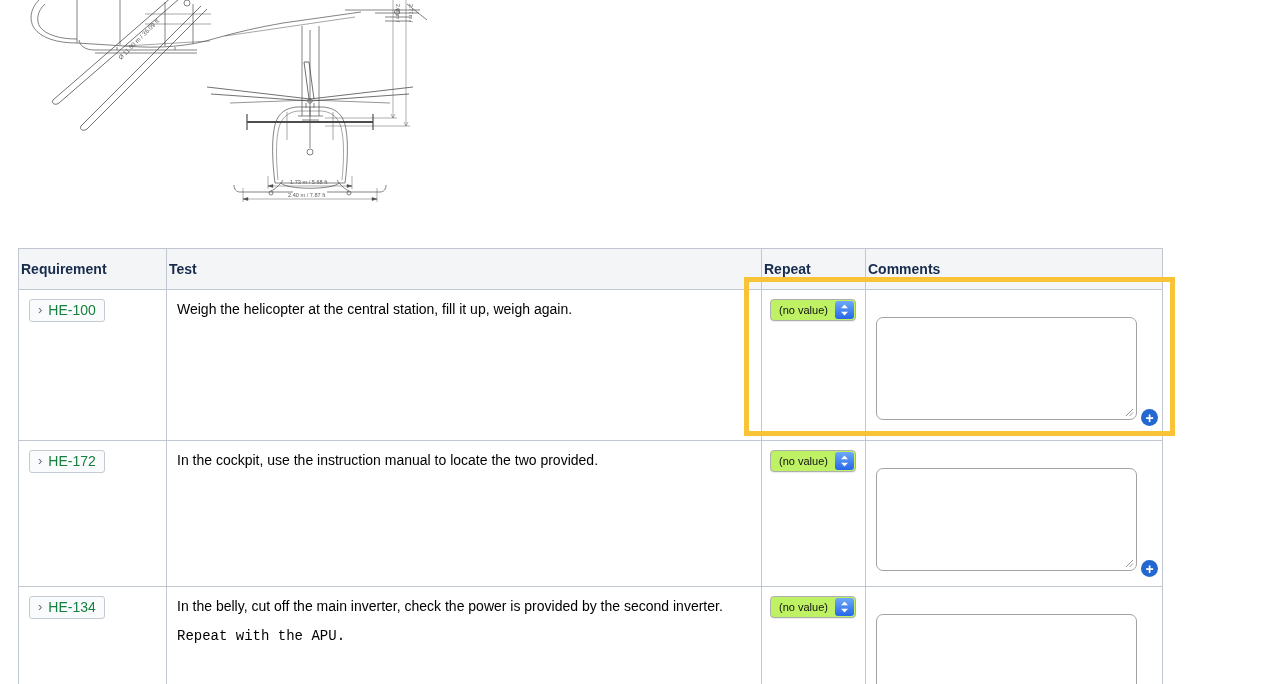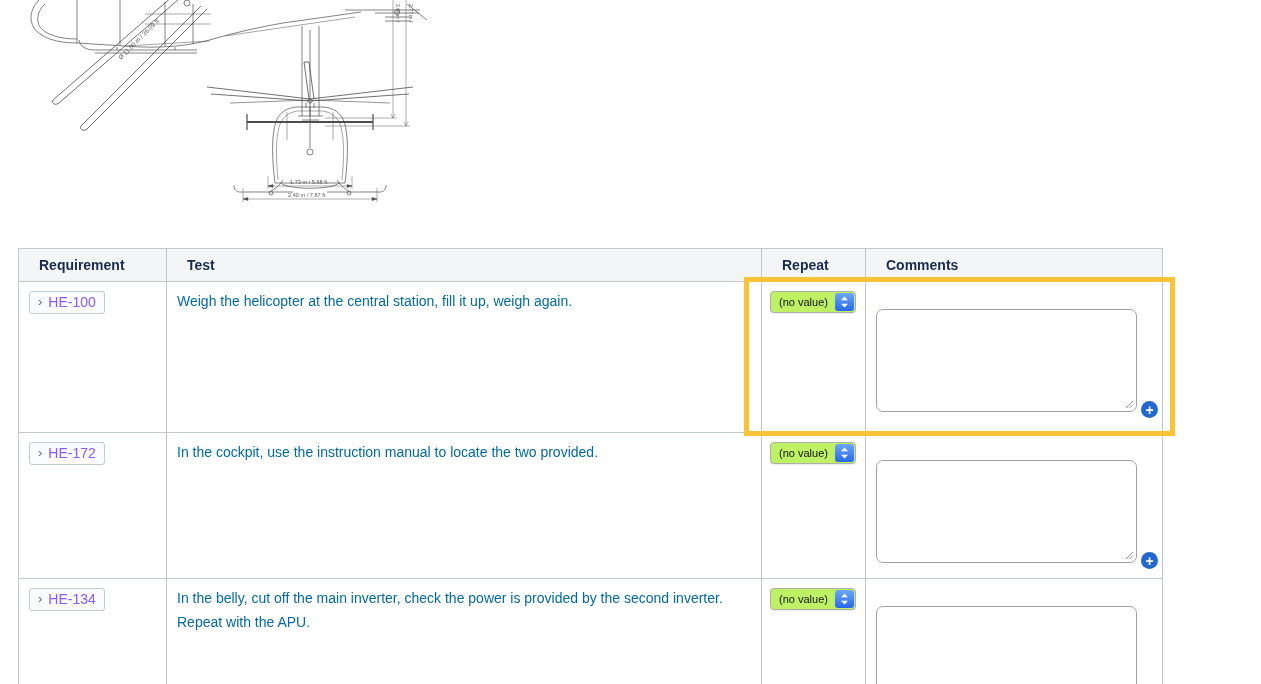--- a/index.html
+++ b/index.html
@@ -10,36 +10,36 @@
   #heli{position:absolute;left:25px;top:0;}
   #heli text{fill:#5a5a5a;font-family:"Liberation Sans",sans-serif;}
 
   
   table.req{position:absolute;left:18px;top:248px;border-collapse:collapse;table-layout:fixed;width:1144px;background:#fff;}
   table.req col.c-req{width:148px;}
   table.req col.c-test{width:595px;}
   table.req col.c-res{width:104px;}
   table.req col.c-com{width:297px;}
   table.req th,table.req td{border:1px solid #c1c7d0;vertical-align:top;box-sizing:border-box;}
-  table.req th{background:#f4f5f7;height:33px;text-align:left;padding:0 20px;font-size:14px;font-weight:bold;color:#172b4d;vertical-align:middle;}
+  table.req th{background:#f4f5f7;height:41px;text-align:left;padding:0 2px;font-size:14px;font-weight:bold;color:#172b4d;vertical-align:middle;}
   td.cell-req{padding:9px 10px;}
   td.cell-test{padding:9px 10px;}
   td.cell-res{padding:9px 8px;}
   td.cell-com{padding:0 10px;}
   tr.r1 td{height:151px;}
   tr.r2 td{height:146px;}
   tr.r3 td{height:160px;}
 
-  .test-text{font-size:14px;color:#0369a1;line-height:20px;margin:0;}
-  .test-text + .test-text{margin-top:4px;}
+  .test-text{font-size:14px;color:#000000;line-height:20px;margin:0;}
+  .test-text + .test-text{margin-top:10px;font-family:Liberation Mono, monospace;}
 
   
   .req-badge{display:inline-flex;align-items:center;gap:6px;padding:2px 8px 3px 8px;border:1px solid #c4cad1;border-radius:3px;background:#fafbfc;cursor:pointer;}
   .req-badge .chev{color:#5e6c84;font-size:13px;line-height:14px;}
-  .req-badge .key{color:#8b5cf6;font-size:14px;text-decoration:none;}
+  .req-badge .key{color:#15803d;font-size:14px;text-decoration:none;}
 
   
   .mac-select{display:inline-flex;align-items:center;height:20px;background:#bef264;border:1px solid #aeaeae;border-radius:4px;box-shadow:0 1px 1px rgba(0,0,0,.08);cursor:pointer;overflow:hidden;}
   .mac-select .val{font-size:11px;color:#111;padding:0 6px 0 8px;white-space:nowrap;}
   .mac-select .cap{width:19px;align-self:stretch;background:linear-gradient(#6ea8f9,#2667e8);border-radius:3px;margin:1px;display:flex;align-items:center;justify-content:center;}
 
   
   .ta-wrap{position:relative;display:inline-block;margin-top:27px;}
   textarea.comment{display:block;width:261px;height:103px;box-sizing:border-box;border:1px solid #a2a2a2;border-radius:7px;resize:none;outline:none;background:#fff;padding:6px 8px;font-family:"Liberation Sans",sans-serif;font-size:13px;color:#172b4d;}
   .resize-grip{position:absolute;right:3px;bottom:3px;pointer-events:none;}

